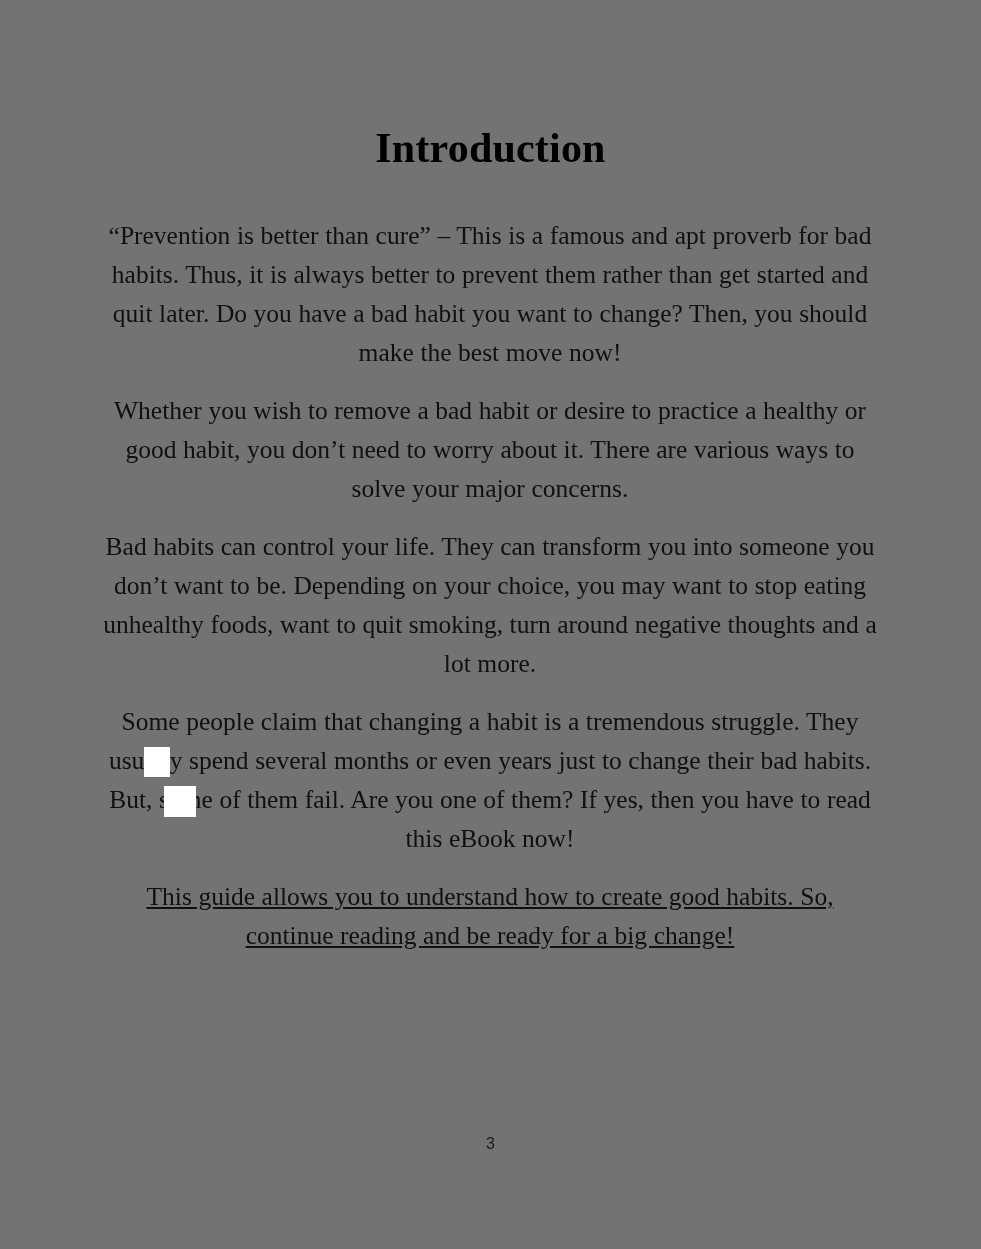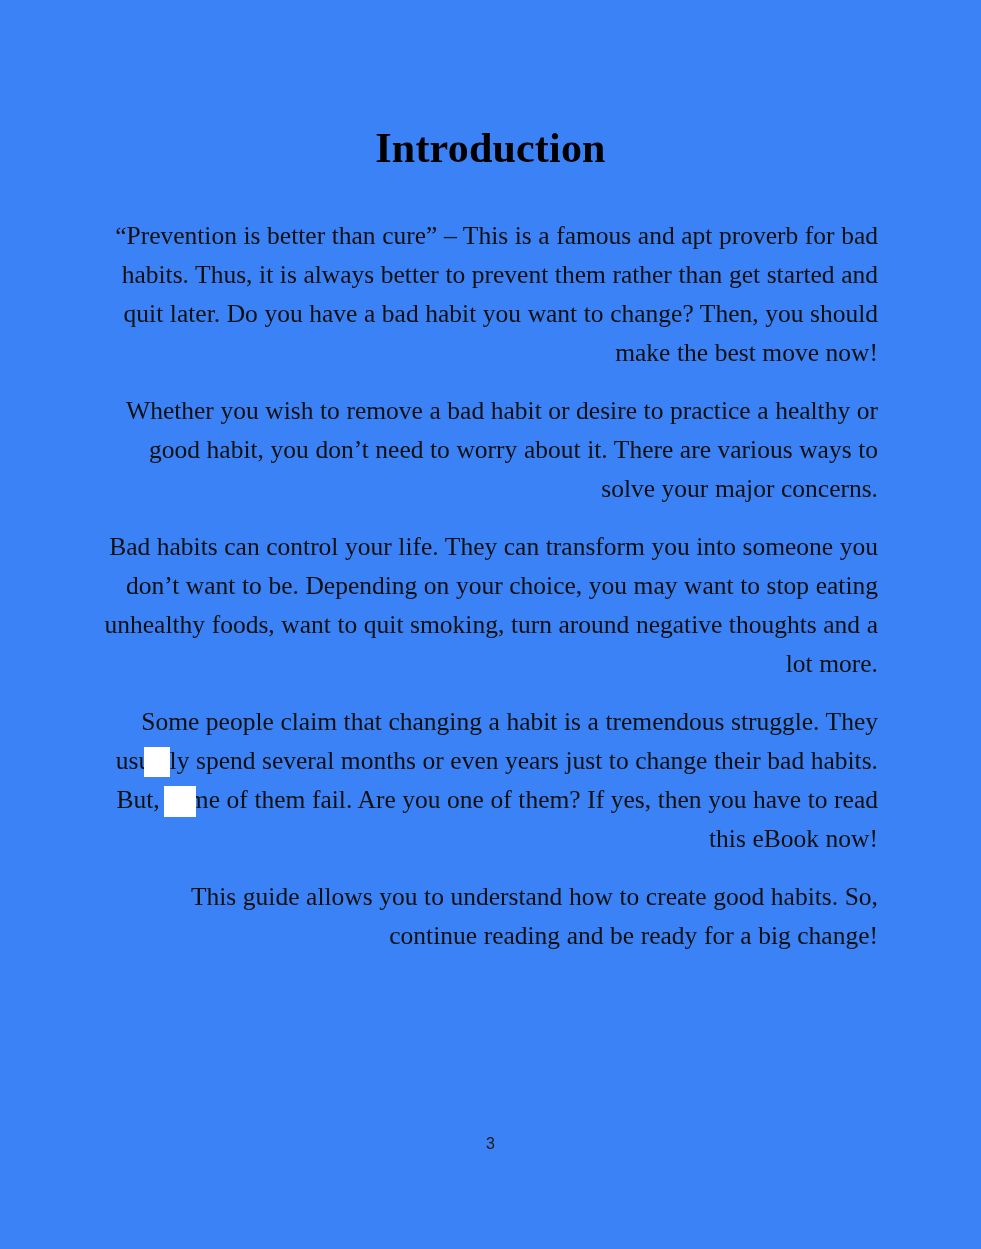--- a/index.html
+++ b/index.html
@@ -6,21 +6,21 @@
     margin: 0;
     padding: 0;
     background: #ffffff;
   }
 
   .page {
     position: relative;
     width: 981px;
     height: 1249px;
     margin: 0 auto;
-    background: #3b82f6;
+    background: #737373;
     overflow: hidden;
     font-family: "Liberation Serif", "DejaVu Serif", serif;
     color: #0d0d0d;
   }
 
   .page-title {
     position: absolute;
     top: 96px;
     left: 0;
     width: 981px;
@@ -37,27 +37,28 @@
     position: absolute;
     top: 216px;
     left: 102px;
     width: 776px;
   }
 
   .para {
     font-size: 25.5px;
     line-height: 39px;
     margin: 0 0 19px 0;
-    text-align: right;
+    text-align: center;
     color: #101010;
     word-spacing: 0.2px;
   }
 
   .para:last-child {
     margin-bottom: 8px;
+    text-decoration: underline;
   }
 
   
   .para-defect {
     position: relative;
   }
 
   .dropout {
     position: absolute;
     background: #ffffff;

